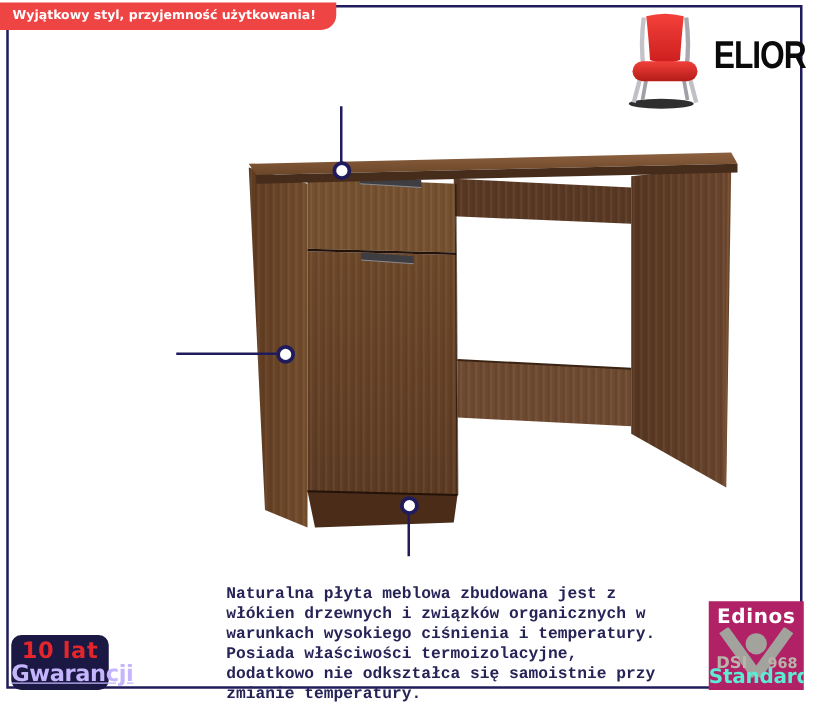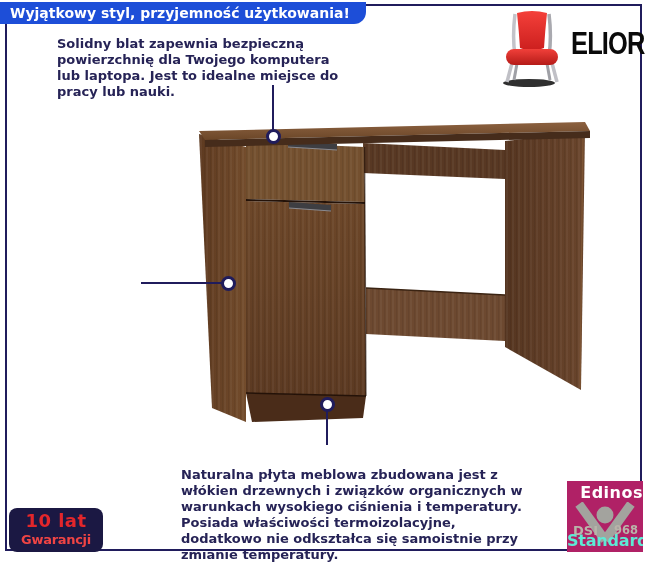--- a/index.html
+++ b/index.html
@@ -4,50 +4,50 @@
 <style>
   html,body{margin:0;padding:0;}
   body{width:650px;height:564px;background:#ffffff;font-family:"DejaVu Sans",sans-serif;position:relative;overflow:hidden;}
   .page{position:absolute;inset:0;width:650px;height:564px;}
 
   
   .frame{position:absolute;left:5px;top:4px;width:637px;height:547px;border:2px solid #201c5c;box-sizing:border-box;z-index:1;}
 
   
   .banner{position:absolute;left:0;top:2px;height:22px;line-height:22px;padding:0 16px 0 10px;
-    background:#1d4ed8;color:#ffffff;font-size:14px;font-weight:bold;border-radius:0 0 12px 0;z-index:6;white-space:nowrap;}
+    background:#ef4444;color:#ffffff;font-size:10px;font-weight:bold;border-radius:0 0 12px 0;z-index:6;white-space:nowrap;}
 
   
   .logo{position:absolute;left:495px;top:6px;width:165px;height:84px;z-index:3;}
   .logo .chair{position:absolute;left:7px;top:2px;}
   .logo .word{position:absolute;left:76px;top:20px;font-family:"Liberation Sans",sans-serif;font-weight:bold;
     font-size:31px;color:#0a0a0a;letter-spacing:-1px;transform:scaleX(0.82);transform-origin:left top;}
 
   
   .note{position:absolute;color:#262356;font-weight:bold;font-size:13px;line-height:16px;white-space:pre-line;z-index:3;}
   .note.top{left:57px;top:36px;width:320px;}
   .note.left{left:21px;top:206px;width:175px;}
-  .note.bottom{left:181px;top:467px;width:380px;}
+  .note.bottom{left:181px;top:467px;width:380px;font-family:Liberation Mono, monospace;}
 
   
   .cline{position:absolute;background:#201c5c;z-index:4;}
   .cmark{position:absolute;width:15px;height:15px;border-radius:50%;background:#ffffff;border:3px solid #201c5c;box-sizing:border-box;z-index:5;}
 
   
   .desk{position:absolute;left:195px;top:112px;z-index:2;}
 
   
-  .warranty{position:absolute;left:9px;top:508px;width:94px;height:44px;background:#1b1843;border-radius:8px;
+  .warranty{position:absolute;left:9px;top:508px;width:78px;height:44px;background:#1b1843;border-radius:8px;
     text-align:center;z-index:6;box-sizing:border-box;padding-top:3px;}
   .warranty .l1{color:#e3262b;font-weight:bold;font-size:18px;line-height:20px;letter-spacing:0.5px;}
-  .warranty .l2{color:#ef4444;font-weight:bold;font-size:13px;line-height:17px;letter-spacing:-0.3px;}
+  .warranty .l2{color:#c4b5fd;font-weight:bold;font-size:18px;line-height:17px;letter-spacing:-0.3px;text-decoration:underline;}
 
   
   .standards{position:absolute;left:567px;top:481px;width:76px;height:71px;background:#b02166;z-index:6;overflow:hidden;}
-  .standards .brand{position:absolute;left:0;top:2px;width:100%;text-align:right;color:#ffffff;font-weight:bold;font-size:16px;letter-spacing:0.5px;}
+  .standards .brand{position:absolute;left:0;top:2px;width:100%;text-align:center;color:#ffffff;font-weight:bold;font-size:16px;letter-spacing:0.5px;}
   .standards .vmark{position:absolute;left:7px;top:21px;}
   .standards .code-l{position:absolute;left:6px;top:42px;color:#b9b4a9;font-weight:bold;font-size:13px;}
   .standards .code-r{position:absolute;right:5px;top:42px;color:#b9b4a9;font-weight:bold;font-size:11.5px;}
   .standards .label{position:absolute;left:0;bottom:2px;width:100%;text-align:center;color:#5eead4;font-weight:bold;font-size:16px;letter-spacing:-0.2px;}
 </style>
 </head>
 <body>
 
 <div class="page">
 
@@ -134,24 +134,20 @@
       <path d="M16,50 L12,72" stroke="#9fa0a6" stroke-width="3" fill="none"></path>
       <path d="M44,50 L48,72" stroke="#9fa0a6" stroke-width="3" fill="none"></path>
       <path d="M15,5 Q30,1 45,5 Q43,24 42,40 Q30,45 18,40 Q17,24 15,5 Z" fill="url(#gRed)"></path>
       <path d="M10,55 L5,74" stroke="#c0c0c6" stroke-width="3.5" fill="none"></path>
       <path d="M50,55 L55,74" stroke="#c0c0c6" stroke-width="3.5" fill="none"></path>
       <rect x="4" y="41" width="52" height="16" rx="8" fill="url(#gSeat)"></rect>
     </svg>
     <div class="word">ELIOR</div>
   </div>
 
-  <div class="note top">Solidny blat zapewnia bezpieczną
-powierzchnię dla Twojego komputera
-lub laptopa. Jest to idealne miejsce do
-pracy lub nauki.</div>
   <div class="note bottom">Naturalna płyta meblowa zbudowana jest z
 włókien drzewnych i związków organicznych w
 warunkach wysokiego ciśnienia i temperatury.
 Posiada właściwości termoizolacyjne,
 dodatkowo nie odkształca się samoistnie przy
 zmianie temperatury.</div>
 
   <div class="cline" style="left:272px;top:85px;width:2px;height:45px;"></div>
   <div class="cmark" style="left:266px;top:129px;"></div>
 

